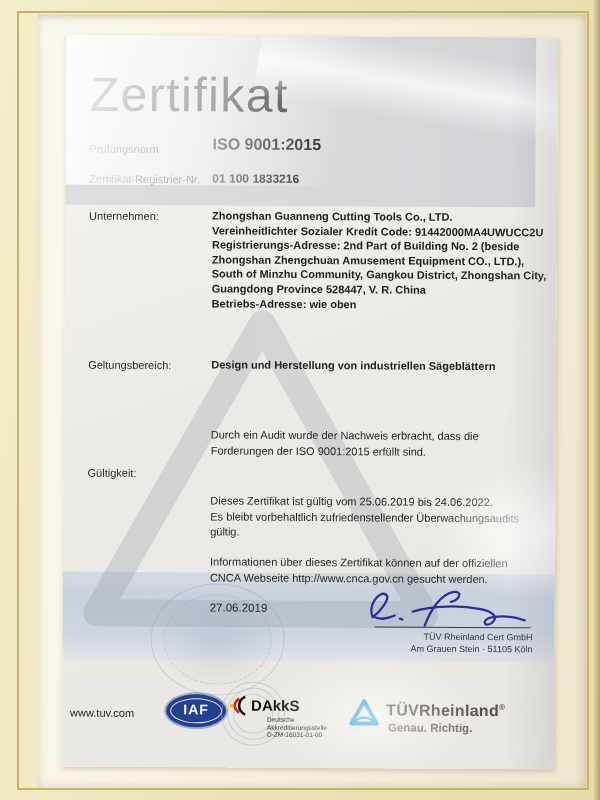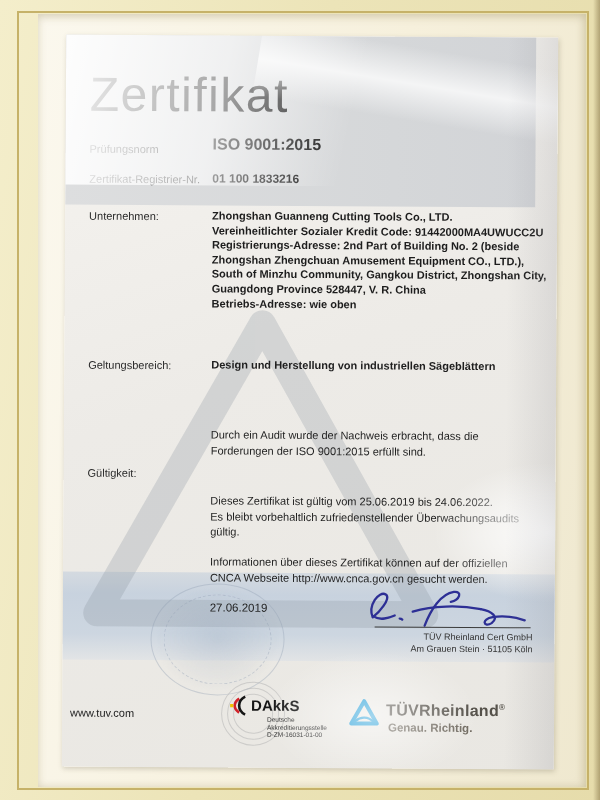--- a/index.html
+++ b/index.html
@@ -157,20 +157,23 @@
         </g>
       </svg>
       <div class="sig-line"></div>
       <div class="issuer">
         <div>TÜV Rheinland Cert GmbH</div>
         <div>Am Grauen Stein · 51105 Köln</div>
       </div>
 
       <div class="website">www.tuv.com</div>
 
+      <div class="iaf">
+        <span>IAF</span>
+      </div>
 
       <div class="dakks">
         <div class="ring r1"></div>
         <div class="ring r2"></div>
         <div class="ring r3"></div>
         <svg width="22" height="24" viewBox="0 0 22 24" style="position:absolute;left:0;top:0">
           <path d="M16 3 C 8 7, 8 17, 16 21" fill="none" stroke="#161616" stroke-width="2.6"></path>
           <path d="M10 5 C 4 9, 4 15, 10 19" fill="none" stroke="#d2232a" stroke-width="2.6"></path>
           <rect x="1" y="10.5" width="3.2" height="3.2" fill="#f0c300"></rect>
         </svg>

